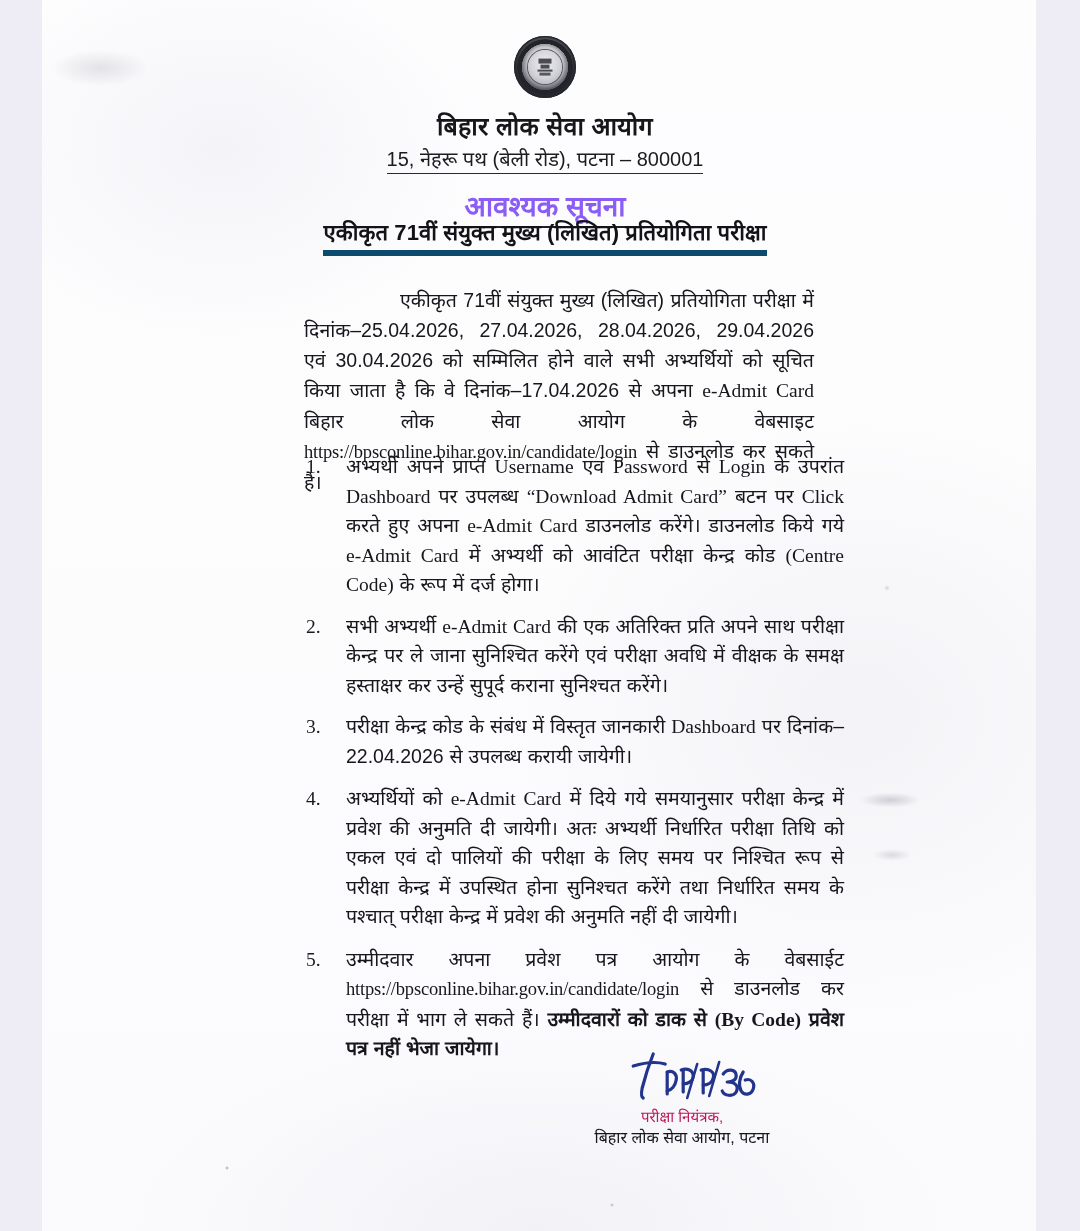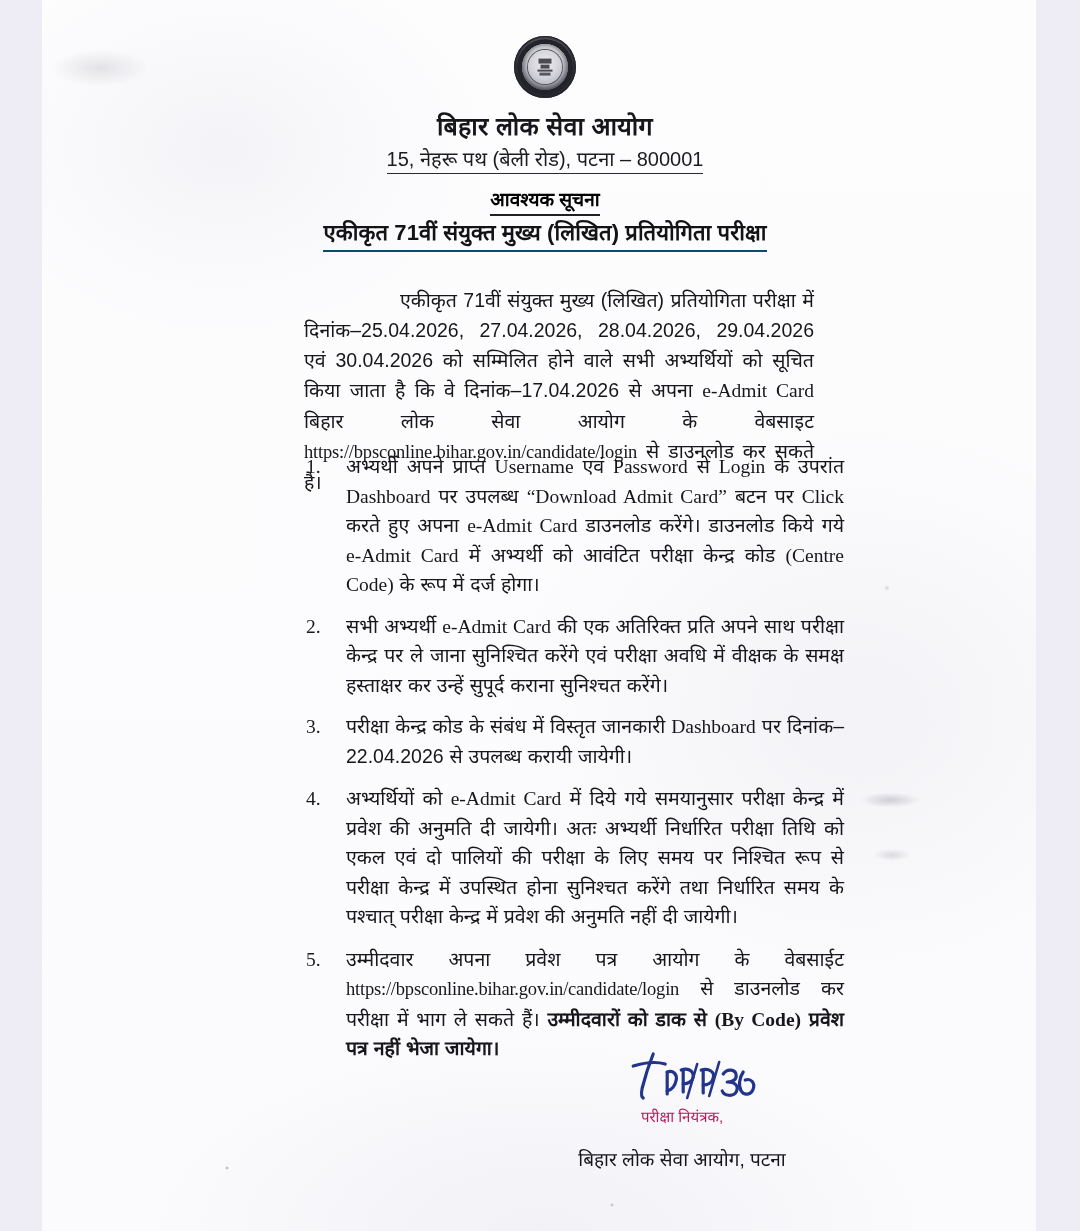--- a/index.html
+++ b/index.html
@@ -134,42 +134,42 @@
     border-bottom: 1.5px solid #2a2a30;
     padding-bottom: 3px;
   }
 
   #notice-label {
     position: absolute;
     left: 0; right: 0;
     top: 186px;
     text-align: center;
     font-family: "Liberation Sans", "DejaVu Sans", sans-serif;
-    font-size: 19px;
+    font-size: 28px;
     font-weight: 700;
-    color: #000000;
+    color: #8b5cf6;
   }
   #notice-label span.u {
     border-bottom: 2px solid #202026;
     padding-bottom: 4px;
   }
 
   #exam-title {
     position: absolute;
     left: 0; right: 0;
     top: 216px;
     text-align: center;
     font-family: "Liberation Sans", "DejaVu Sans", sans-serif;
     font-size: 22px;
     font-weight: 700;
     color: #121217;
     letter-spacing: .1px;
   }
   #exam-title span.u {
-    border-bottom: 2px solid #0c4a6e;
+    border-bottom: 6px solid #0c4a6e;
     padding-bottom: 5px;
   }
 
   
   #intro-para {
     position: absolute;
     left: 262px;
     top: 265px;
     width: 510px;
     font-family: "Liberation Sans", "DejaVu Sans", sans-serif;
@@ -260,23 +260,23 @@
     transform: translateX(-42%);
   }
   #sig-title {
     font-family: "Liberation Sans", "DejaVu Sans", sans-serif;
     font-size: 15px;
     color: #be185d;
     margin-top: 0;
   }
   #sig-org {
     font-family: "Liberation Sans", "DejaVu Sans", sans-serif;
-    font-size: 19px;
+    font-size: 16px;
     color: #15151b;
-    margin-top: 20px;
+    margin-top: 0;
   }
 </style>
 </head>
 <body>
 
 <div id="scan-page">
   <div id="paper"></div>
 
   <div id="content">
 

